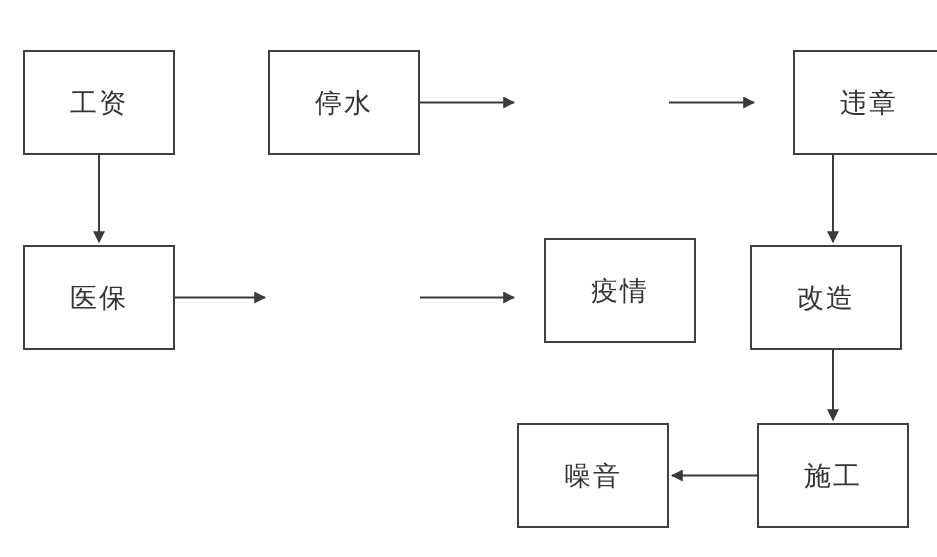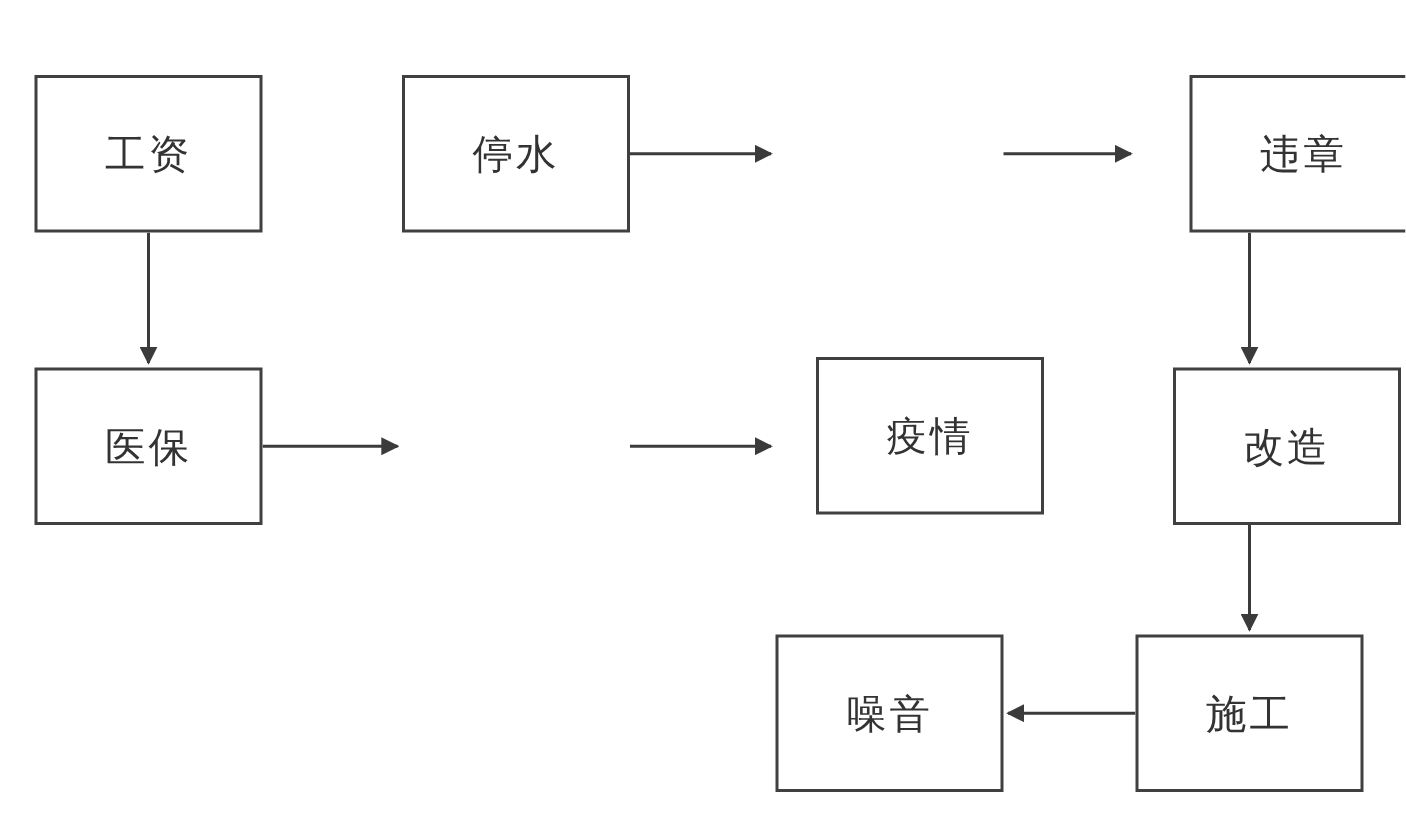--- a/index.html
+++ b/index.html
@@ -30,21 +30,21 @@
     user-select:none;
   }
   
   #node-gongzi  {left:23px;  top:50px;}
   #node-tingshui{left:268px; top:50px;}
   #node-wuye    {left:517px; top:50px;}
   #node-weizhang{left:757px; top:50px;margin-left:36px;}
   #node-yibao   {left:23px;  top:245px;}
   #node-shebao  {left:268px; top:245px;}
   #node-yiqing  {left:517px; top:238px;margin-left:27px;}
-  #node-gaizao  {left:782px; top:245px;}
+  #node-gaizao  {left:750px; top:245px;}
   #node-zaoyin  {left:517px; top:423px;}
   #node-shigong {left:757px; top:423px;}
 </style>
 </head>
 <body>
 
 <div class="canvas">
 
   <svg class="edge-layer" id="edge-layer" width="937" height="557" viewBox="0 0 937 557" xmlns="http://www.w3.org/2000/svg">
     <defs>

